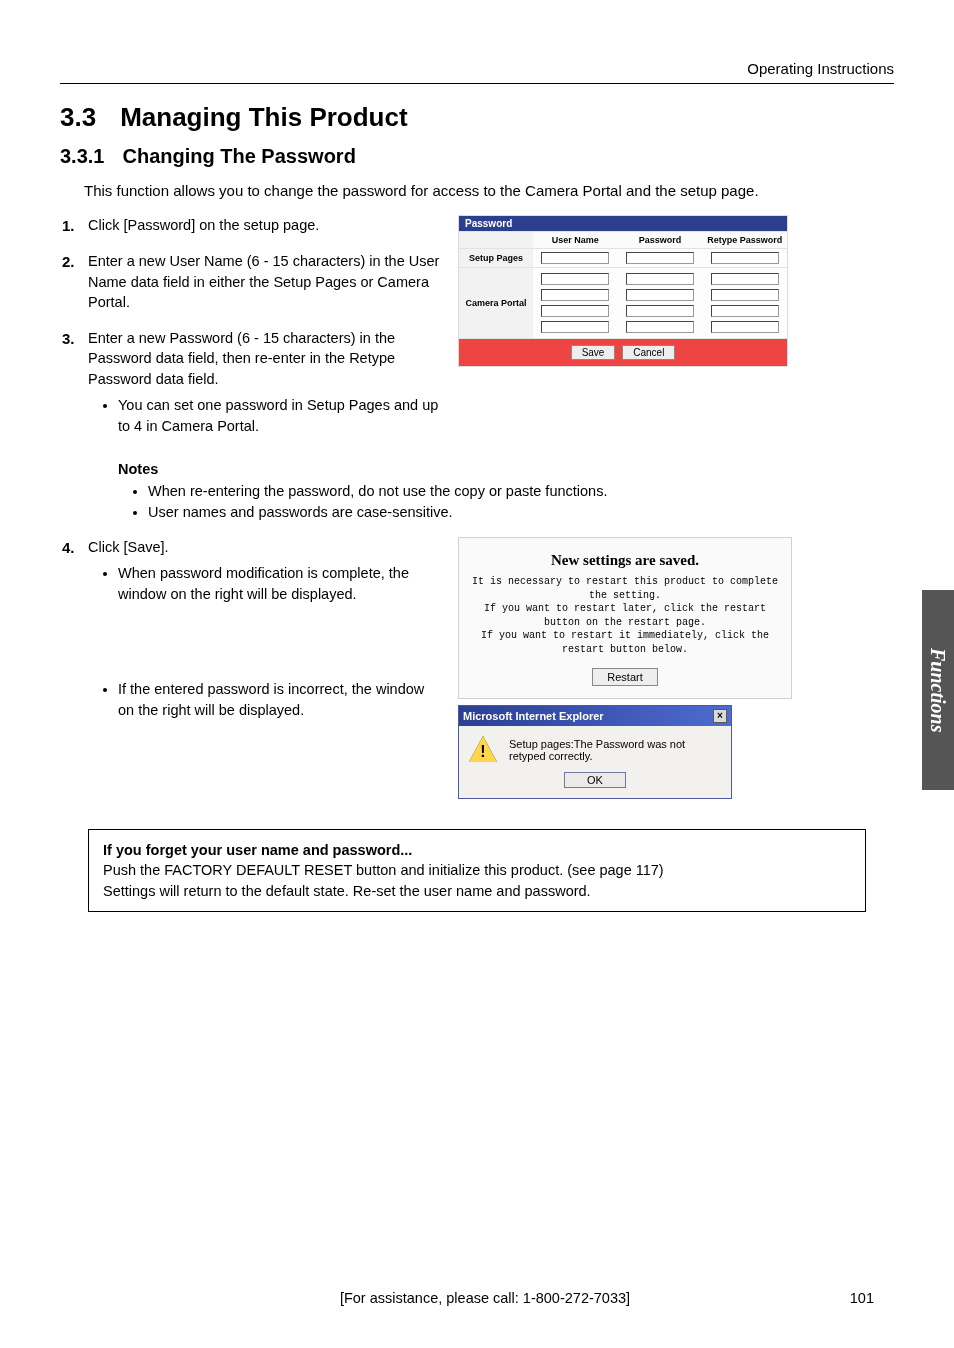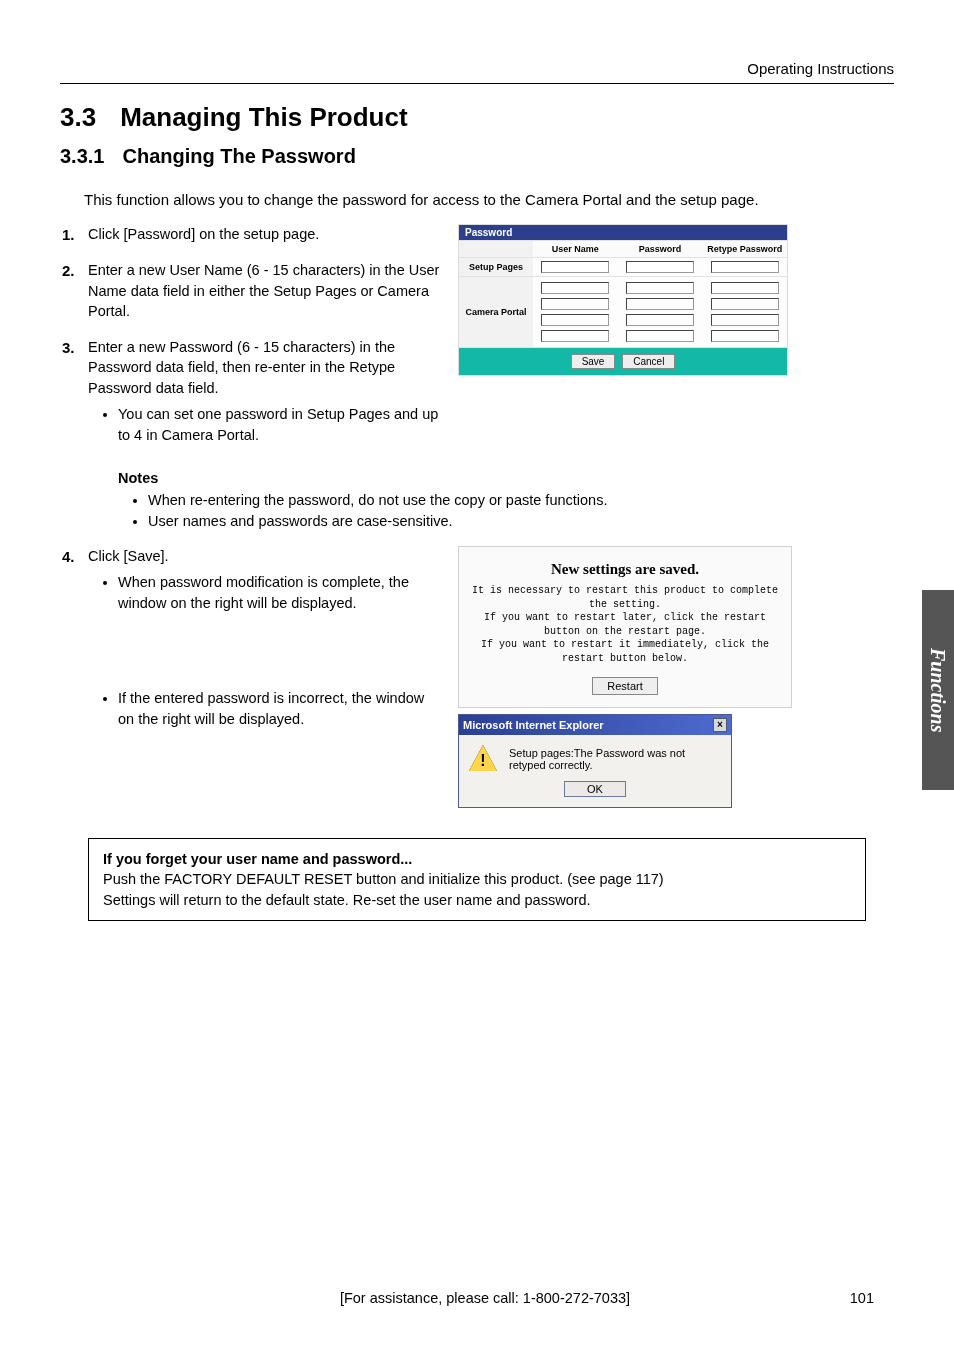--- a/index.html
+++ b/index.html
@@ -14,21 +14,21 @@
     padding: 60px 60px 40px 60px;
   }
   .header-right {
     text-align: right;
     font-size: 15px;
     margin-bottom: 6px;
   }
   hr.thin { border: none; border-top: 1px solid #000; margin-bottom: 18px; }
   h1 { font-size: 26px; font-weight: bold; margin-bottom: 12px; }
   h1 .secnum { margin-right: 24px; }
-  h2 { font-size: 20px; font-weight: bold; margin-bottom: 23px; }
+  h2 { font-size: 20px; font-weight: bold; margin-bottom: 14px; }
   h2 .secnum { margin-right: 18px; }
   .intro { font-size: 15px; margin: 0 0 16px 24px; }
   .content-row { display: flex; gap: 18px; margin-bottom: 8px; }
   .ol-col { flex: 0 0 380px; }
   .figure-col { flex: 1 1 auto; }
   ol.steps { list-style: none; padding-left: 28px; }
   ol.steps > li { position: relative; margin-bottom: 16px; font-size: 14.5px; line-height: 1.4; }
   ol.steps > li .num {
     position: absolute; left: -26px; top: 0;
     font-weight: bold; font-size: 15px;
@@ -96,21 +96,21 @@
   .pw-input {
     width: 68px; height: 12px;
     border: 1px inset #999;
     background: #fff;
   }
   .pw-multi { flex-direction: column; }
   .pw-btns {
     border-top: 1px solid #e2e2e2;
     padding: 6px 0;
     text-align: center;
-    background: #14b8a6;
+    background: #ef4444;
   }
   .btn {
     display: inline-block;
     font-size: 10px;
     padding: 1px 10px;
     border: 1px solid #888;
     background: #eee;
     margin: 0 2px;
     font-family: Arial, sans-serif;
   }

